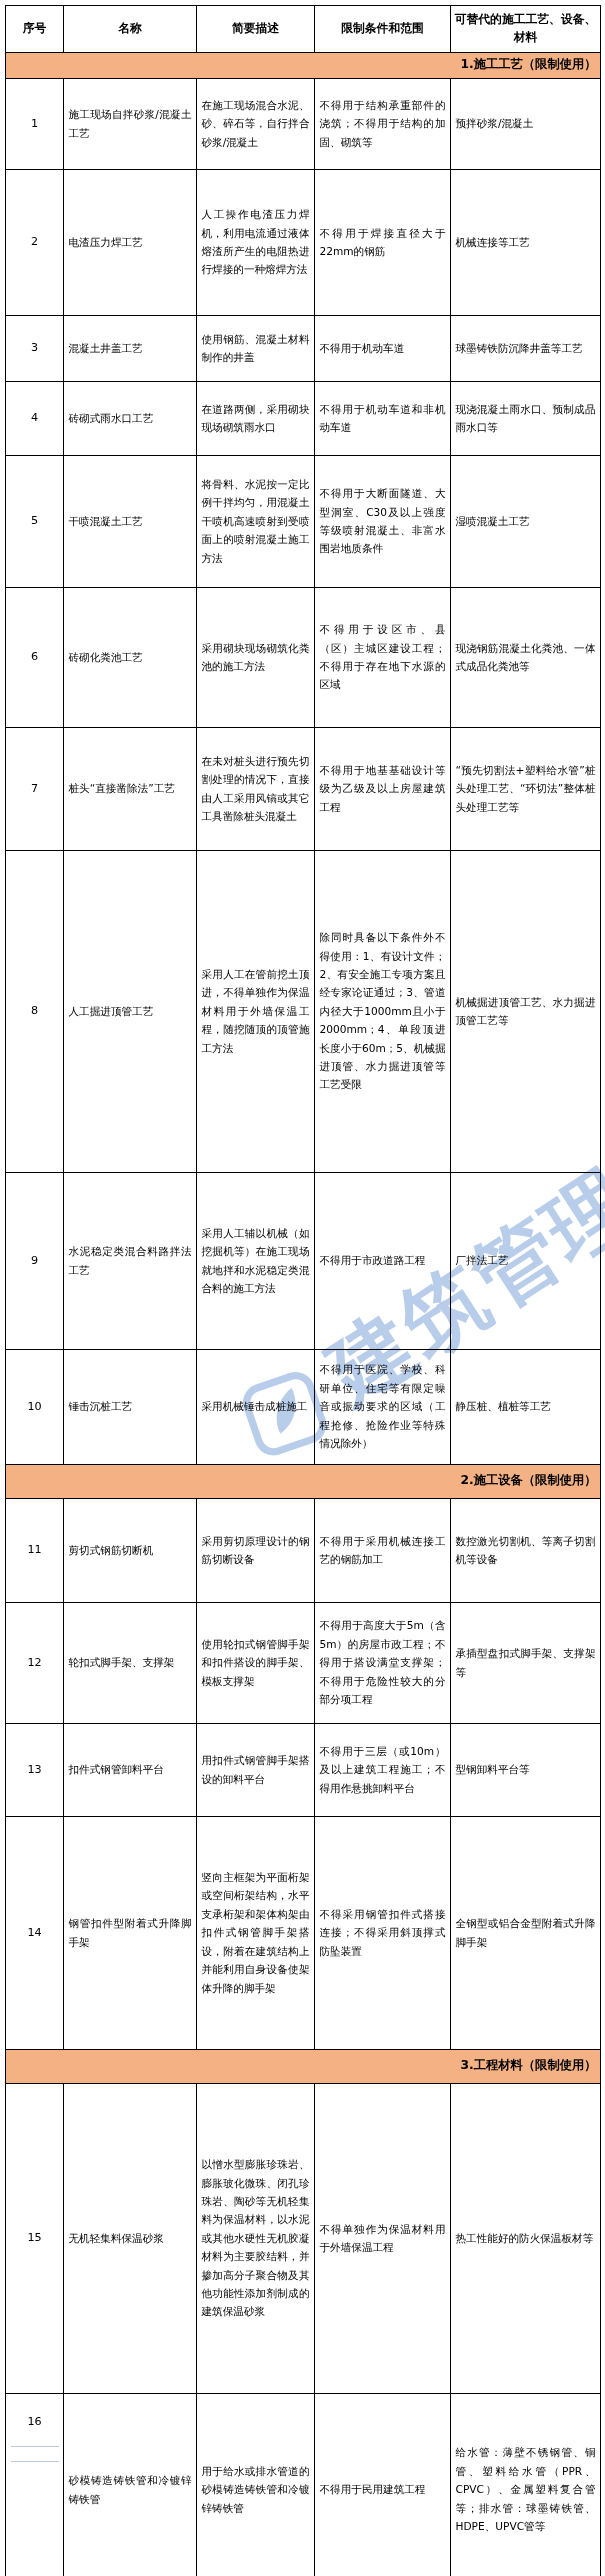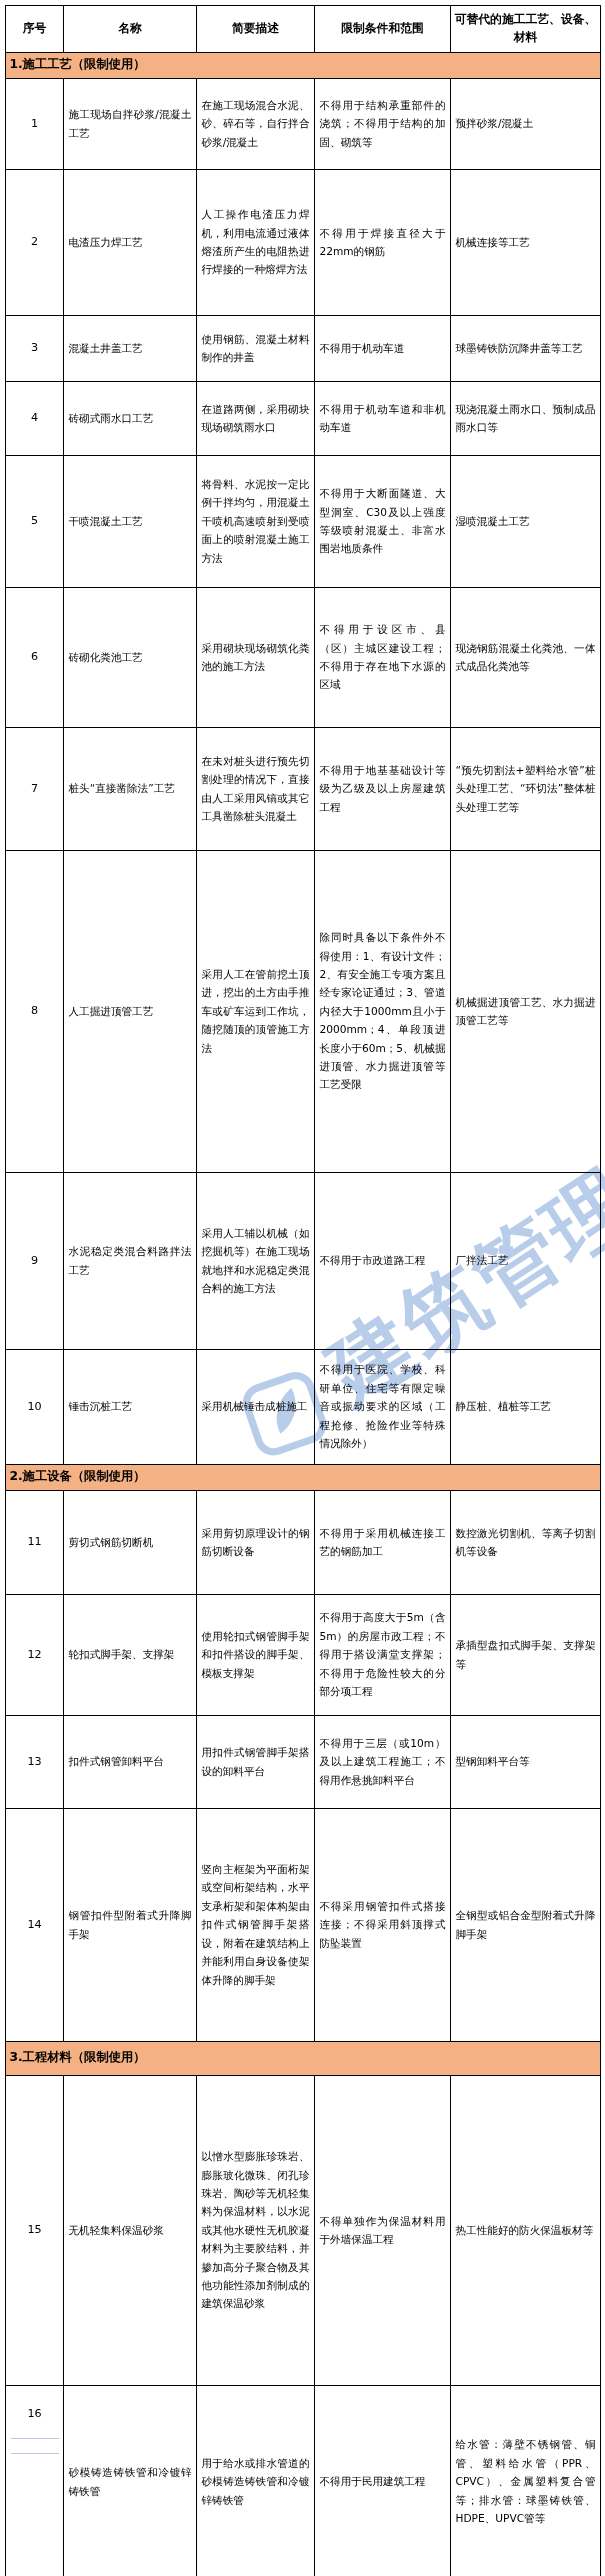--- a/index.html
+++ b/index.html
@@ -48,21 +48,21 @@
     text-align:center;
     font-size:11.2px;
   }
   td.txt{
     text-align:justify;
     text-justify:inter-character;
   }
   tr.section td{
     background:#F4B183;
     font-weight:bold;
-    text-align:left;
+    text-align:right;
     font-size:12.3px;
     padding:2.2px 3.4px;
     line-height:1.4;
   }
   
   td.no-top{
     vertical-align:top;
     padding-top:18px;
   }
   .artifact-line{
@@ -170,39 +170,39 @@
     <tr style="height:123px">
       <td class="no">7</td>
       <td class="txt">桩头“直接凿除法”工艺</td>
       <td class="txt">在未对桩头进行预先切割处理的情况下，直接由人工采用风镐或其它工具凿除桩头混凝土</td>
       <td class="txt">不得用于地基基础设计等级为乙级及以上房屋建筑工程</td>
       <td class="txt">“预先切割法+塑料给水管”桩头处理工艺、“环切法”整体桩头处理工艺等</td>
     </tr>
     <tr style="height:322px">
       <td class="no">8</td>
       <td class="txt">人工掘进顶管工艺</td>
-      <td class="txt">采用人工在管前挖土顶进，挖出的土方由手推车或矿车运到工作坑，随挖随顶的顶管施工方法</td>
+      <td class="txt">采用人工在管前挖土顶进，不得单独作为保温材料用于外墙保温工程，随挖随顶的顶管施工方法</td>
       <td class="txt">除同时具备以下条件外不得使用：1、有设计文件；2、有安全施工专项方案且经专家论证通过；3、管道内径大于1000mm且小于2000mm；4、单段顶进长度小于60m；5、机械掘进顶管、水力掘进顶管等工艺受限</td>
       <td class="txt">机械掘进顶管工艺、水力掘进顶管工艺等</td>
     </tr>
     <tr style="height:177px">
       <td class="no">9</td>
       <td class="txt">水泥稳定类混合料路拌法工艺</td>
       <td class="txt">采用人工辅以机械（如挖掘机等）在施工现场就地拌和水泥稳定类混合料的施工方法</td>
       <td class="txt">不得用于市政道路工程</td>
       <td class="txt">厂拌法工艺</td>
     </tr>
     <tr style="height:115px">
       <td class="no">10</td>
       <td class="txt">锤击沉桩工艺</td>
       <td class="txt">采用机械锤击成桩施工</td>
       <td class="txt">不得用于医院、学校、科研单位、住宅等有限定噪音或振动要求的区域（工程抢修、抢险作业等特殊情况除外）</td>
       <td class="txt">静压桩、植桩等工艺</td>
     </tr>
-    <tr class="section" style="height:26px">
+    <tr class="section" style="height:34px">
       <td colspan="5">2.施工设备（限制使用）</td>
     </tr>
     <tr style="height:104px">
       <td class="no">11</td>
       <td class="txt">剪切式钢筋切断机</td>
       <td class="txt">采用剪切原理设计的钢筋切断设备</td>
       <td class="txt">不得用于采用机械连接工艺的钢筋加工</td>
       <td class="txt">数控激光切割机、等离子切割机等设备</td>
     </tr>
     <tr style="height:121px">

